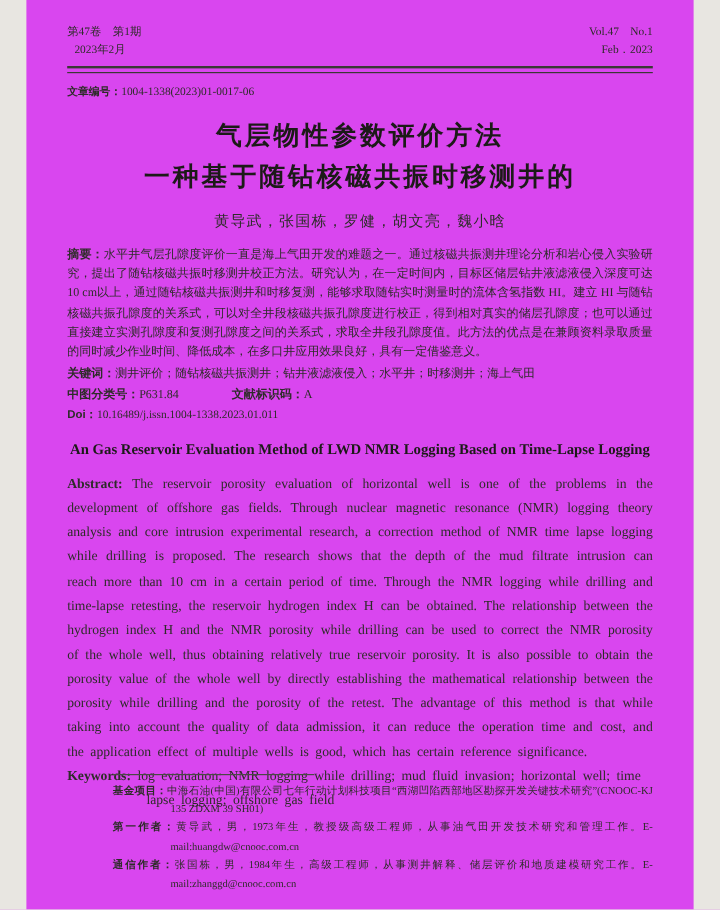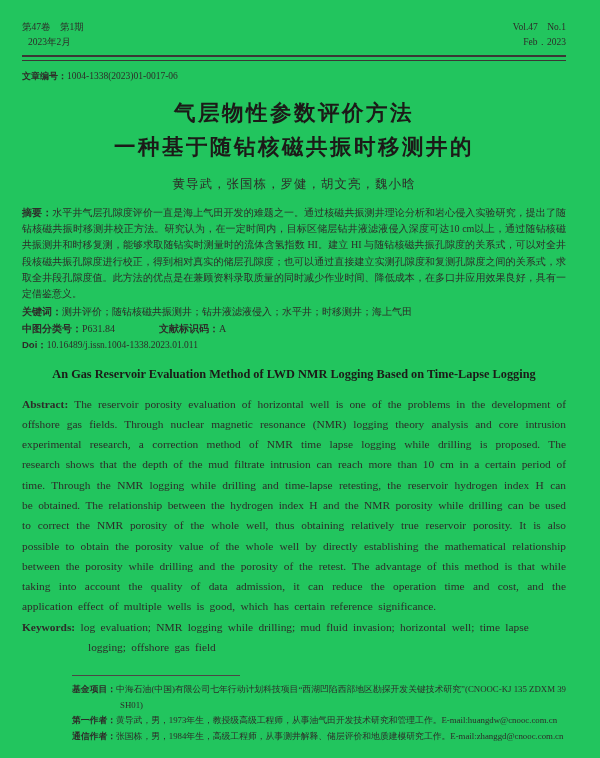--- a/index.html
+++ b/index.html
@@ -1,24 +1,24 @@
 <!DOCTYPE html>
 <html><head>
 <meta charset="utf-8">
 <style>
   html, body { margin: 0; padding: 0; background: #e8e6e1; }
   .page {
     position: relative;
-    width: 600px;
+    width: 556px;
     height: 758px;
     margin: 0 auto;
-    background: #22c55e;
+    background: #d946ef;
     color: #2e2c29;
     box-sizing: border-box;
-    padding: 20px 34px 14px 22px;
+    padding: 20px 34px 14px 34px;
     font-family: "Liberation Serif", "DejaVu Serif", serif;
     overflow: hidden;
   }
 
   
   .jheader {
     display: flex;
     justify-content: space-between;
     align-items: flex-start;
     font-size: 9.5px;

